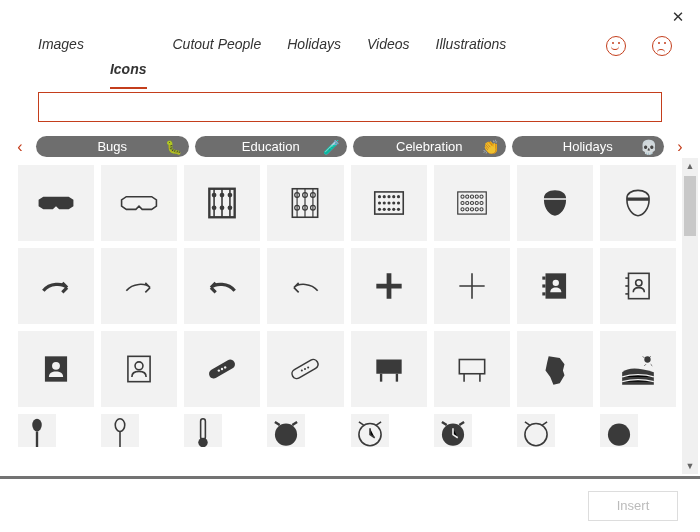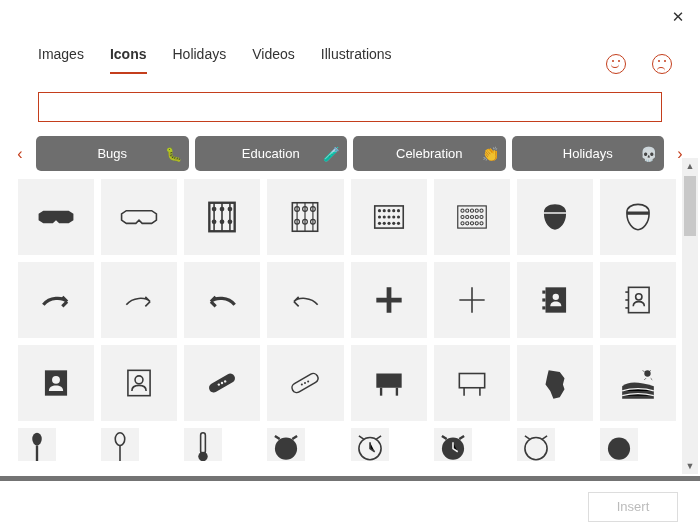--- a/index.html
+++ b/index.html
@@ -23,24 +23,25 @@
   }
   .close-btn {
     width: 20px; height: 20px;
     font-size: 15px;
     line-height: 18px;
     text-align: center;
     cursor: pointer;
   }
   .tabs-row {
     display: flex;
-    align-items: flex-end;
+    align-items: flex-start;
     padding: 0 28px 0 38px;
     gap: 26px;
     height: 38px;
+    font-style: italic;
   }
   .tab {
     font-size: 14px;
     color: #333;
     padding-bottom: 10px;
     cursor: pointer;
     border-bottom: 2px solid transparent;
   }
   .tab.active {
     font-weight: 600;
@@ -103,22 +104,22 @@
   }
   .chips {
     display: flex;
     gap: 6px;
     flex: 1;
   }
   .chip {
     flex: 1;
     background: #6e6e6e;
     color: #fff;
-    height: 35px;
-    border-radius: 5px;
+    height: 21px;
+    border-radius: 13px;
     display: flex;
     align-items: center;
     justify-content: center;
     gap: 6px;
     font-size: 13px;
     cursor: pointer;
     position: relative;
   }
   .chip .decor {
     position: absolute;
@@ -157,21 +158,21 @@
     justify-content: center;
     cursor: pointer;
     font-size: 28px;
     color: #3a3a3a;
   }
   .cell svg { width: 38px; height: 38px; }
   .footer {
     position: absolute;
     bottom: 0; left: 0; right: 0;
     height: 56px;
-    border-top: 5px solid #737373;
+    border-top: 3px solid #737373;
     display: flex;
     justify-content: flex-end;
     align-items: center;
     gap: 14px;
     padding: 0 22px;
     background: #fff;
   }
   .btn {
     min-width: 90px;
     height: 30px;
@@ -190,20 +191,21 @@
 </head>
 <body>
 
 <div class="titlebar">
   <div class="close-btn">✕</div>
 </div>
 
 <div class="tabs-row">
   <div class="tab">Images</div>
   <div class="tab active">Icons</div>
+  <div class="tab">Cutout People</div>
   <div class="tab">Holidays</div>
   <div class="tab">Videos</div>
   <div class="tab">Illustrations</div>
   <div class="spacer"></div>
   <div class="face happy">
       <div class="mouth"></div>
     </div>
   <div class="face sad">
       <div class="mouth"></div>
     </div>

